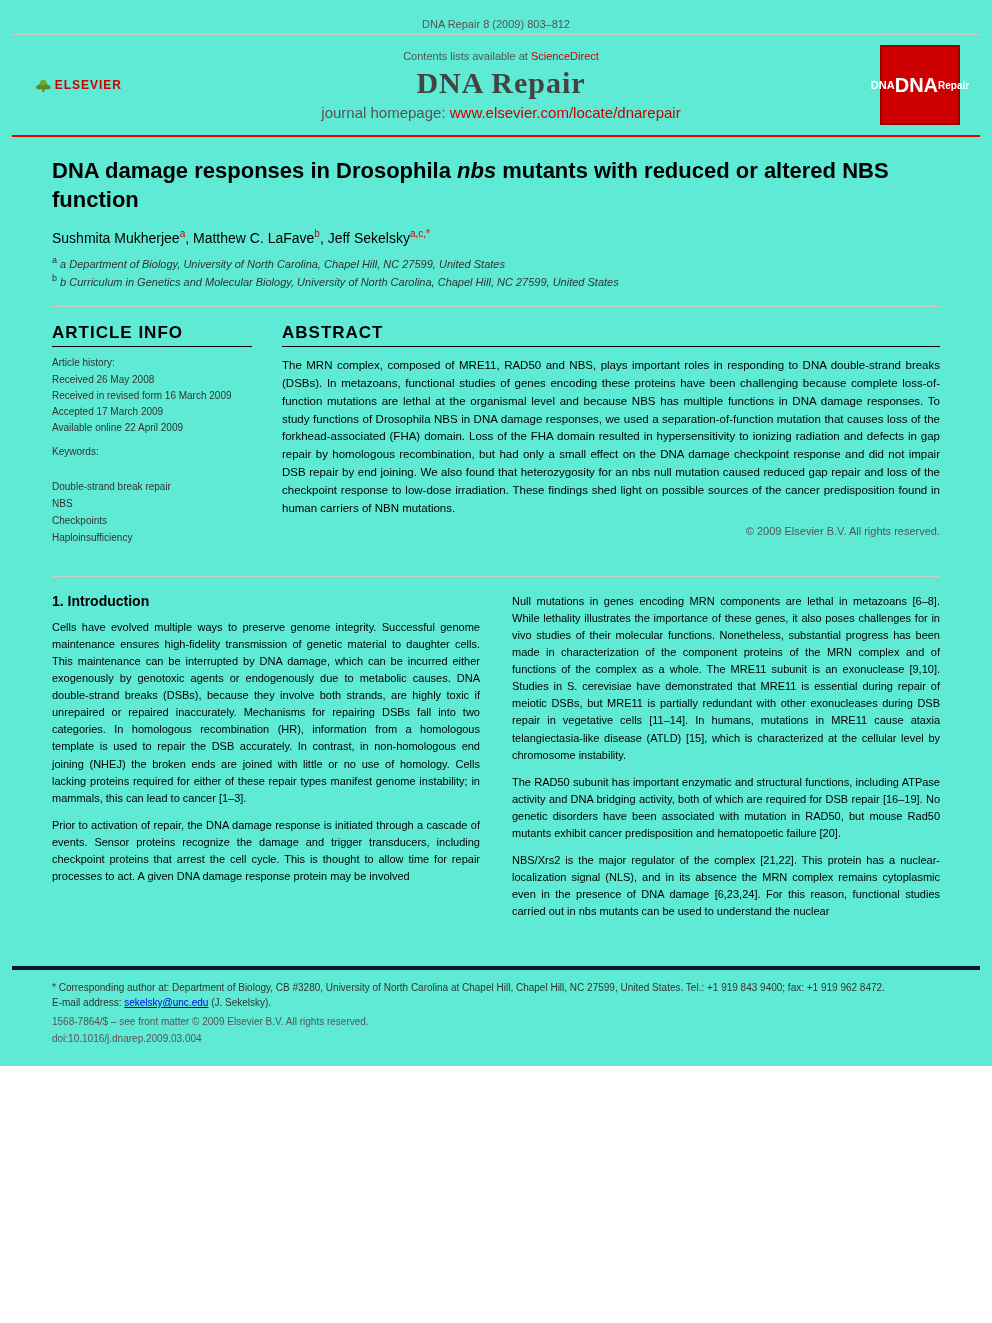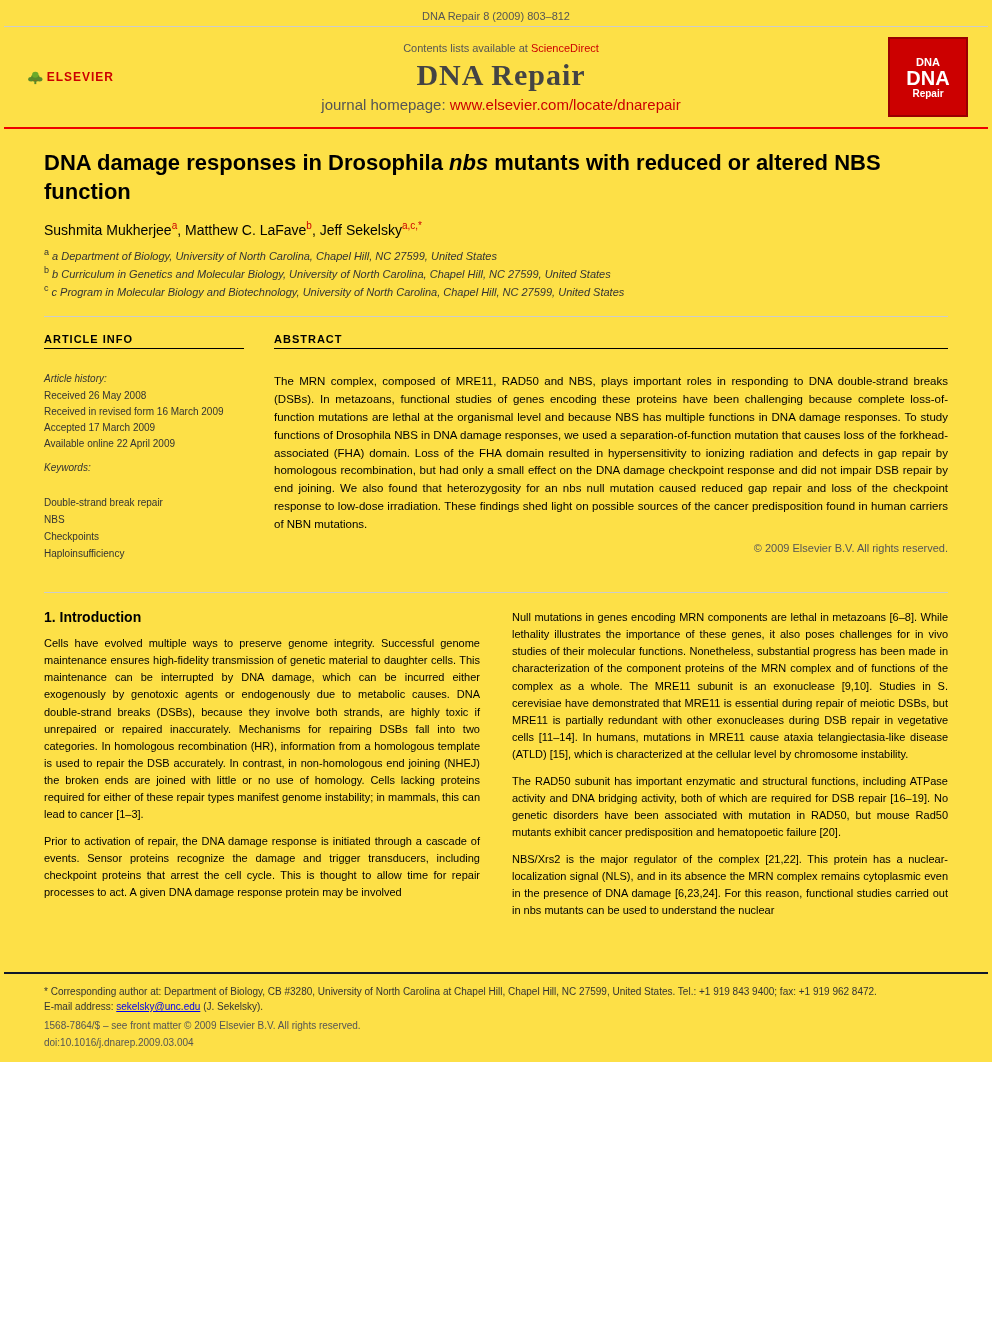--- a/index.html
+++ b/index.html
@@ -5,22 +5,22 @@
     * { box-sizing: border-box; margin: 0; padding: 0; }
     body {
       font-family: Arial, Helvetica, sans-serif;
       background: #fff;
       color: #000;
       width: 992px;
       min-height: 1323px;
     }
     .page {
       width: 992px;
-      background: #fde047;
-      padding: 4px;
+      background: #5eead4;
+      padding: 12px;
     }
     
     .top-bar {
       text-align: center;
       font-size: 11px;
       color: #555;
       padding: 6px 0 4px 0;
       border-bottom: 1px solid #ccc;
     }
     
@@ -63,21 +63,21 @@
       color: #c00;
       text-decoration: none;
     }
     .dna-logo {
       width: 80px;
       height: 80px;
       flex-shrink: 0;
       background: #c00;
       color: #fff;
       display: flex;
-      flex-direction: column;
+      flex-direction: row;
       align-items: center;
       justify-content: center;
       font-weight: bold;
       font-size: 13px;
       border: 2px solid #900;
     }
     .dna-logo .dna-top { font-size: 11px; font-weight: bold; }
     .dna-logo .dna-main { font-size: 20px; font-weight: bold; line-height: 1; }
     .dna-logo .dna-sub { font-size: 10px; }
     
@@ -118,35 +118,34 @@
       margin-bottom: 20px;
     }
     .left-col {
       width: 200px;
       flex-shrink: 0;
     }
     .right-col {
       flex: 1;
     }
     .section-heading {
-      font-size: 11px;
+      font-size: 17px;
       font-weight: bold;
       color: #000;
       letter-spacing: 1px;
       text-transform: uppercase;
       border-bottom: 1px solid #000;
       padding-bottom: 3px;
-      margin-bottom: 24px;
+      margin-bottom: 10px;
     }
     .article-info-group {
       margin-bottom: 10px;
     }
     .article-info-label {
       font-size: 10px;
-      font-style: italic;
       color: #333;
       margin-bottom: 4px;
     }
     .article-info-dates {
       font-size: 10px;
       color: #333;
       line-height: 1.6;
     }
     .keywords-list {
       font-size: 10px;
@@ -185,22 +184,22 @@
     }
     .body-text {
       font-size: 11px;
       color: #000;
       line-height: 1.55;
       text-align: justify;
       margin-bottom: 10px;
     }
     
     .footer-area {
-      border-top: 2px solid #0f172a;
-      margin-top: 23px;
+      border-top: 4px solid #0f172a;
+      margin-top: 16px;
       padding-top: 10px;
       padding-left: 40px;
       padding-right: 40px;
       padding-bottom: 10px;
     }
     .footnote-text {
       font-size: 10px;
       color: #333;
       line-height: 1.5;
     }
@@ -276,21 +275,20 @@
       DNA damage responses in Drosophila <em>nbs</em> mutants with reduced or altered NBS function
     </h1>
 
     <div class="authors">
       Sushmita Mukherjee<sup>a</sup>, Matthew C. LaFave<sup>b</sup>, Jeff Sekelsky<sup>a,c,*</sup>
     </div>
 
     <div class="affiliations">
       <div><sup>a</sup> <em>a Department of Biology, University of North Carolina, Chapel Hill, NC 27599, United States</em></div>
       <div><sup>b</sup> <em>b Curriculum in Genetics and Molecular Biology, University of North Carolina, Chapel Hill, NC 27599, United States</em></div>
-      <div><sup>c</sup> <em>c Program in Molecular Biology and Biotechnology, University of North Carolina, Chapel Hill, NC 27599, United States</em></div>
     </div>
 
     <hr class="separator">
 
     <div class="two-col">
 
       <div class="left-col">
         <div class="section-heading">ARTICLE INFO</div>
 
         <div class="article-info-group">

